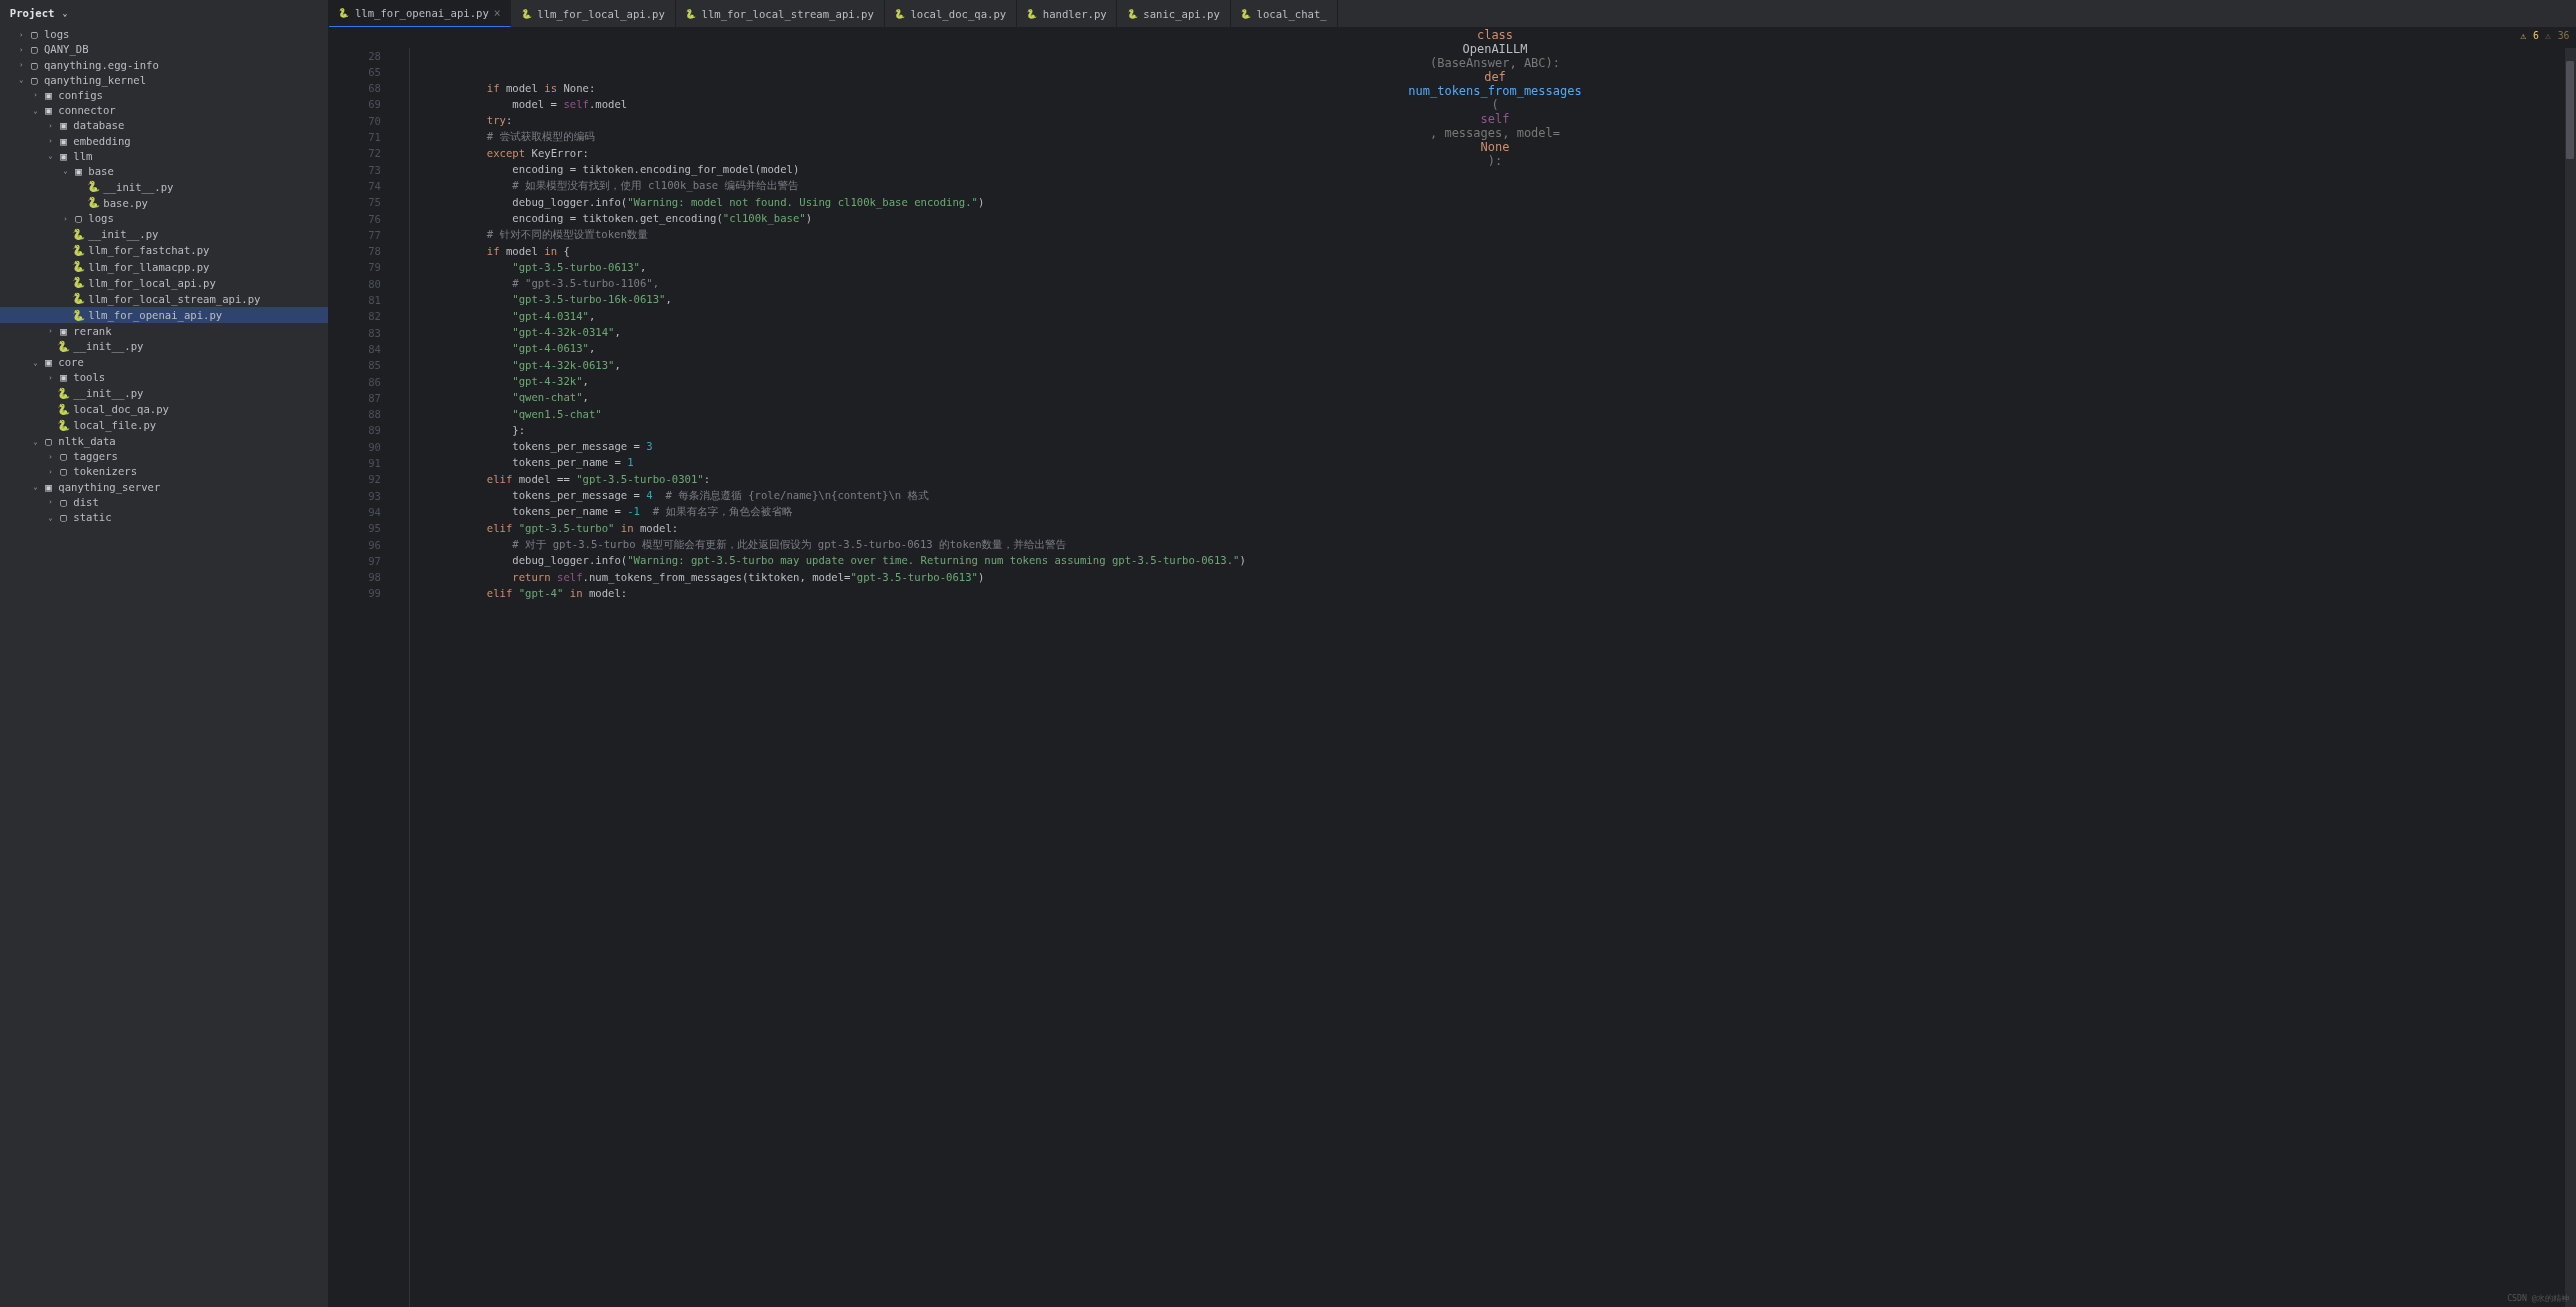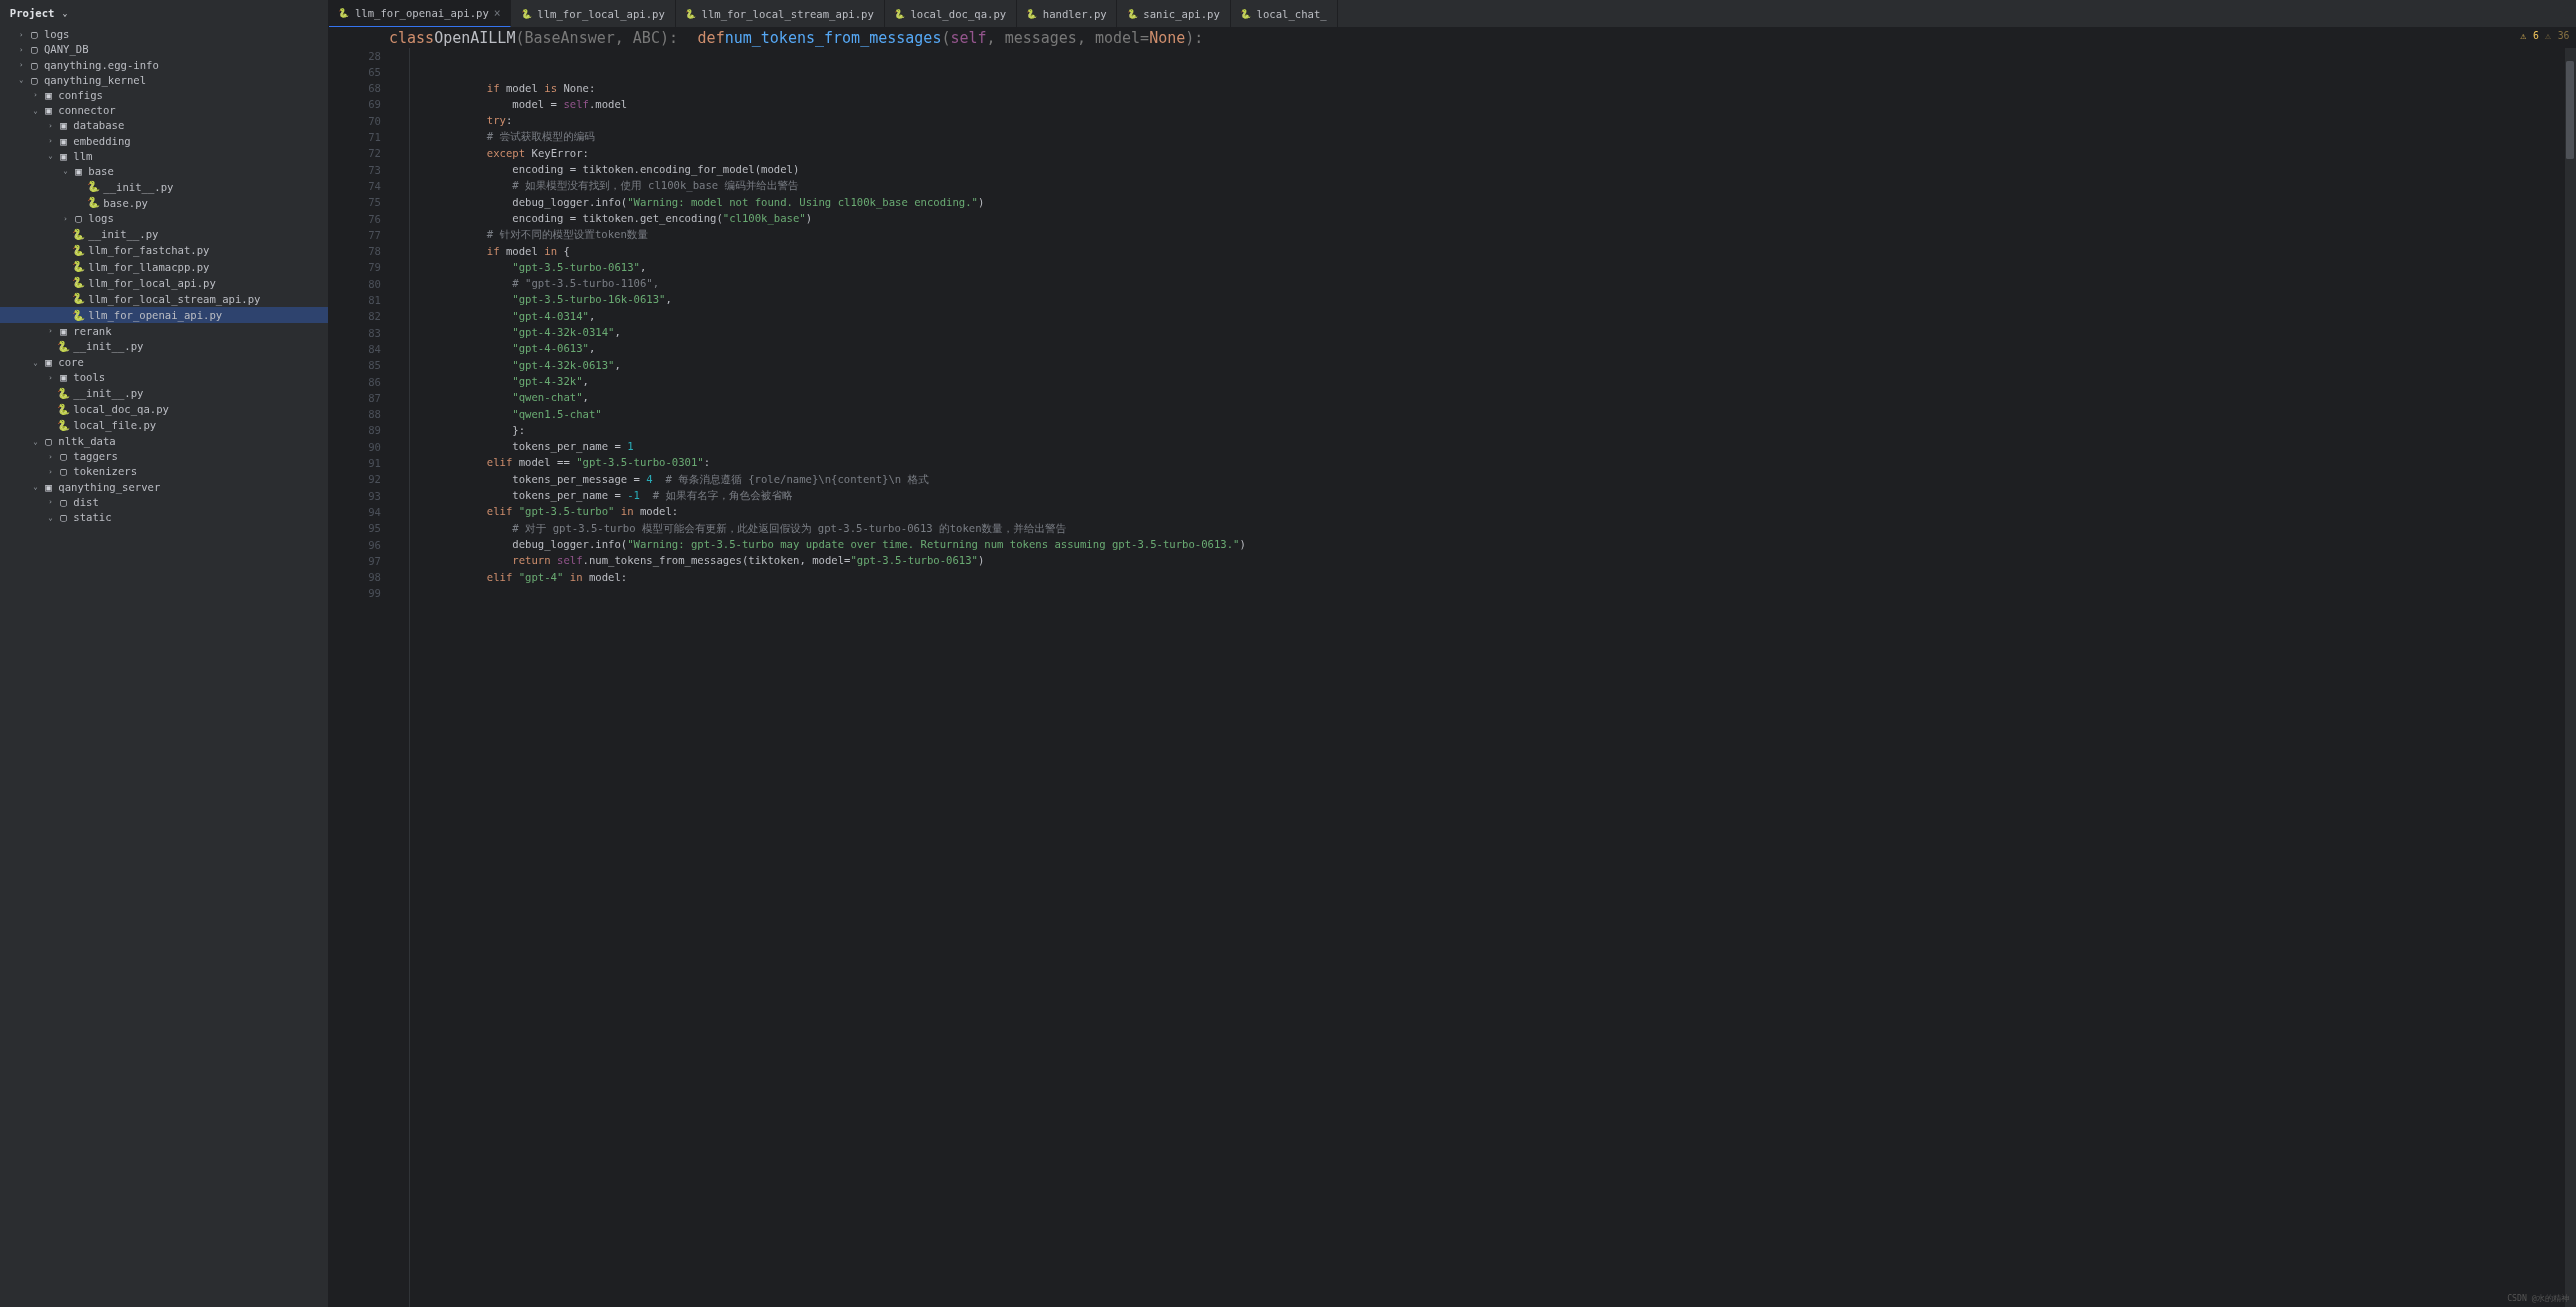--- a/index.html
+++ b/index.html
@@ -16,21 +16,21 @@
 .tree-icon { width: 13px; text-align: center; margin-right: 3.3px; }
 .folder-icon { color: #ced0d6; }
 .py-icon { color: #3776ab; }
 .tree-label { color: #bcbec4; }
 .editor-area { flex: 1; display: flex; flex-direction: column; background: #1e1f22; min-width: 0; }
 .tabs { display: flex; background: #2b2d30; border-bottom: 0.8px solid #1e1f22; height: 28px; overflow: hidden; }
 .tab { display: flex; align-items: center; padding: 0 9.8px; gap: 4.9px; border-right: 0.8px solid #1e1f22; cursor: pointer; color: #bcbec4; white-space: nowrap; }
 .tab.active { background: #1e1f22; border-bottom: 1.6px solid #3574f0; }
 .tab-close { color: #6f737a; font-size: 11.4px; }
 .editor-body { flex: 1; display: flex; position: relative; overflow: hidden; }
-.breadcrumb-bar { position: absolute; top: 0; left: 0; right: 0; height: 19.6px; background: #1e1f22; display: flex; align-items: center; padding-left: 60px; font-size: 15px; z-index: 2; }
+.breadcrumb-bar { position: absolute; top: 0; left: 0; right: 0; height: 19.6px; background: #1e1f22; display: flex; align-items: center; padding-left: 85px; font-size: 12px; z-index: 2; flex-direction: column; }
 .bc-item { color: #787878; }
 .bc-class { color: #bcbec4; }
 .bc-kw { color: #cf8e6d; }
 .bc-fn { color: #56a8f5; }
 .status-right { position: absolute; top: 1.6px; right: 6.5px; display: flex; gap: 6.5px; z-index: 3; font-size: 9.8px; }
 .status-warn { color: #f2c55c; }
 .status-weak { color: #857042; }
 .gutter { width: 46px; background: #1e1f22; text-align: right; padding-right: 13px; color: #4b5059; user-select: none; padding-top: 19.6px; margin-left: 19px; }
 .gutter div { height: 16.3px; line-height: 16.3px; }
 .fold-col { width: 16.3px; border-right: 0.8px solid #313438; padding-top: 19.6px; }
@@ -395,20 +395,21 @@
           <div class="code-line"><span>                </span><span class="cmt"># "gpt-3.5-turbo-1106",</span></div>
           <div class="code-line"><span>                </span><span class="str">"gpt-3.5-turbo-16k-0613"</span><span>,</span></div>
           <div class="code-line"><span>                </span><span class="str">"gpt-4-0314"</span><span>,</span></div>
           <div class="code-line"><span>                </span><span class="str">"gpt-4-32k-0314"</span><span>,</span></div>
           <div class="code-line"><span>                </span><span class="str">"gpt-4-0613"</span><span>,</span></div>
           <div class="code-line"><span>                </span><span class="str">"gpt-4-32k-0613"</span><span>,</span></div>
           <div class="code-line"><span>                </span><span class="str">"gpt-4-32k"</span><span>,</span></div>
           <div class="code-line"><span>                </span><span class="str">"qwen-chat"</span><span>,</span></div>
           <div class="code-line"><span>                </span><span class="str">"qwen1.5-chat"</span></div>
           <div class="code-line"><span>                }:</span></div>
+          <div class="code-line"><span>                tokens_per_message = </span><span class="num">3</span></div>
           <div class="code-line"><span>                tokens_per_name = </span><span class="num">1</span></div>
           <div class="code-line"><span>            </span><span class="kw">elif </span><span>model == </span><span class="str">"gpt-3.5-turbo-0301"</span><span>:</span></div>
           <div class="code-line"><span>                tokens_per_message = </span><span class="num">4</span><span>  </span><span class="cmt"># 每条消息遵循 {role/name}\n{content}\n 格式</span></div>
           <div class="code-line"><span>                tokens_per_name = </span><span class="num">-1</span><span>  </span><span class="cmt"># 如果有名字，角色会被省略</span></div>
           <div class="code-line"><span>            </span><span class="kw">elif </span><span class="str">"gpt-3.5-turbo"</span><span> </span><span class="kw">in </span><span>model:</span></div>
           <div class="code-line"><span>                </span><span class="cmt"># 对于 gpt-3.5-turbo 模型可能会有更新，此处返回假设为 gpt-3.5-turbo-0613 的token数量，并给出警告</span></div>
           <div class="code-line"><span>                debug_logger.info(</span><span class="str">"Warning: gpt-3.5-turbo may update over time. Returning num tokens assuming gpt-3.5-turbo-0613."</span><span>)</span></div>
           <div class="code-line"><span>                </span><span class="kw">return </span><span class="self">self</span><span>.num_tokens_from_messages(tiktoken, </span><span class="op">model</span><span>=</span><span class="str">"gpt-3.5-turbo-0613"</span><span>)</span></div>
           <div class="code-line"><span>            </span><span class="kw">elif </span><span class="str">"gpt-4"</span><span> </span><span class="kw">in </span><span>model:</span></div>
         </div>

